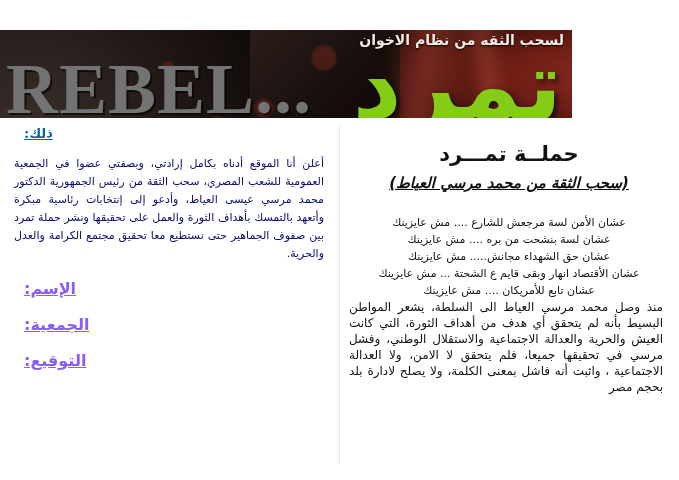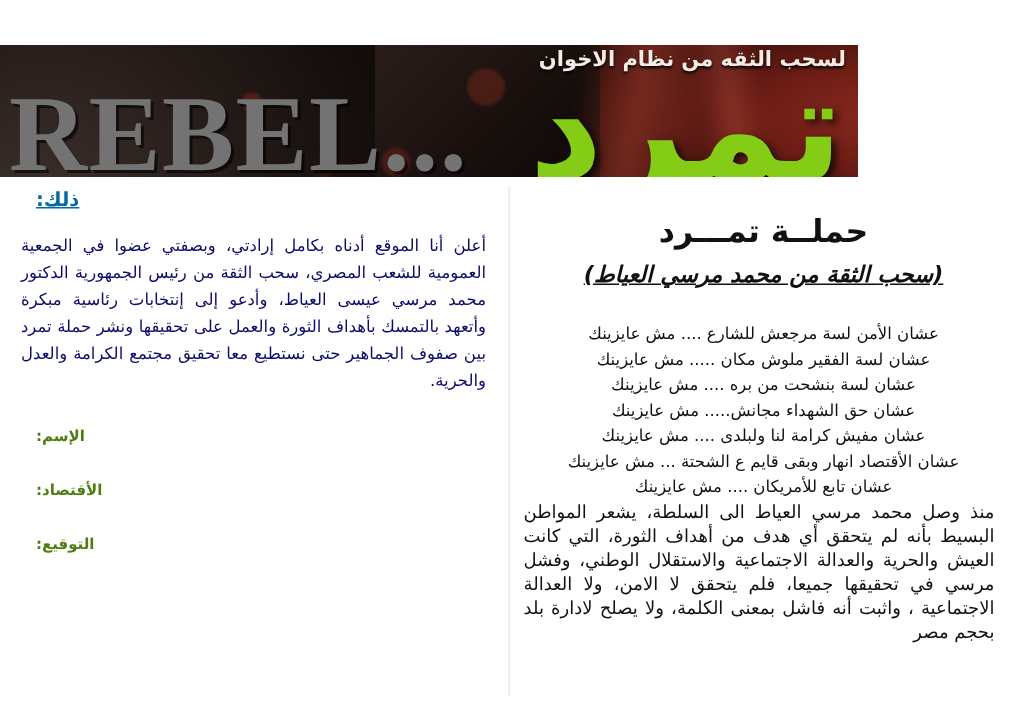--- a/index.html
+++ b/index.html
@@ -208,23 +208,24 @@
   }
   .fields {
     margin-top: 16px;
     padding-left: 18px;
   }
   .field-row {
     text-align: left;
     margin-bottom: 17px;
   }
   .field-label {
-    font-size: 10px;
-    font-weight: bold;
-    color: #4d7c0f;
+    font-size: 16px;
+    font-weight: bold;
+    color: #8b5cf6;
+    text-decoration: underline;
     direction: rtl;
     display: inline-block;
   }
 </style>
 </head>
 <body>
 
 <div id="page">
 
   <div class="banner">
@@ -242,41 +243,39 @@
   <div class="content">
 
     <div class="divider"></div>
 
     <div class="col-right">
       <div class="title-main">حملــة تمـــرد</div>
       <div class="title-sub">(سحب الثقة من محمد مرسي العياط)</div>
 
       <div class="chants">
         <div class="chant-line">عشان الأمن لسة مرجعش للشارع .... مش عايزينك</div>
-        <div class="chant-line">عشان لسة الفقير ملوش مكان ..... مش عايزينك</div>
         <div class="chant-line">عشان لسة بنشحت من بره .... مش عايزينك</div>
         <div class="chant-line">عشان حق الشهداء مجانش..... مش عايزينك</div>
-        <div class="chant-line">عشان مفيش كرامة لنا ولبلدى .... مش عايزينك</div>
         <div class="chant-line">عشان الأقتصاد انهار وبقى قايم ع الشحتة ... مش عايزينك</div>
         <div class="chant-line">عشان تابع للأمريكان .... مش عايزينك</div>
       </div>
 
       <div class="para-right">منذ وصل محمد مرسي العياط الى السلطة، يشعر المواطن البسيط بأنه لم يتحقق أي هدف من أهداف الثورة، التي كانت العيش والحرية والعدالة الاجتماعية والاستقلال الوطني، وفشل مرسي في تحقيقها جميعا، فلم يتحقق لا الامن، ولا العدالة الاجتماعية ، واثبت أنه فاشل بمعنى الكلمة، ولا يصلح لادارة بلد بحجم مصر</div>
     </div>
 
     <div class="col-left">
       <div class="label-header">ذلك:</div>
       <div class="declaration">أعلن أنا الموقع أدناه بكامل إرادتي، وبصفتي عضوا في الجمعية العمومية للشعب المصري، سحب الثقة من رئيس الجمهورية الدكتور محمد مرسي عيسى العياط، وأدعو إلى إنتخابات رئاسية مبكرة وأتعهد بالتمسك بأهداف الثورة والعمل على تحقيقها ونشر حملة تمرد بين صفوف الجماهير حتى نستطيع معا تحقيق مجتمع الكرامة والعدل والحرية.</div>
 
       <div class="fields">
         <div class="field-row">
           <span class="field-label">الإسم:</span>
         </div>
         <div class="field-row">
-          <span class="field-label">الأقتصاد:</span>
+          <span class="field-label">الجمعية:</span>
         </div>
         <div class="field-row">
           <span class="field-label">التوقيع:</span>
         </div>
       </div>
     </div>
 
   </div>
 </div>
 

